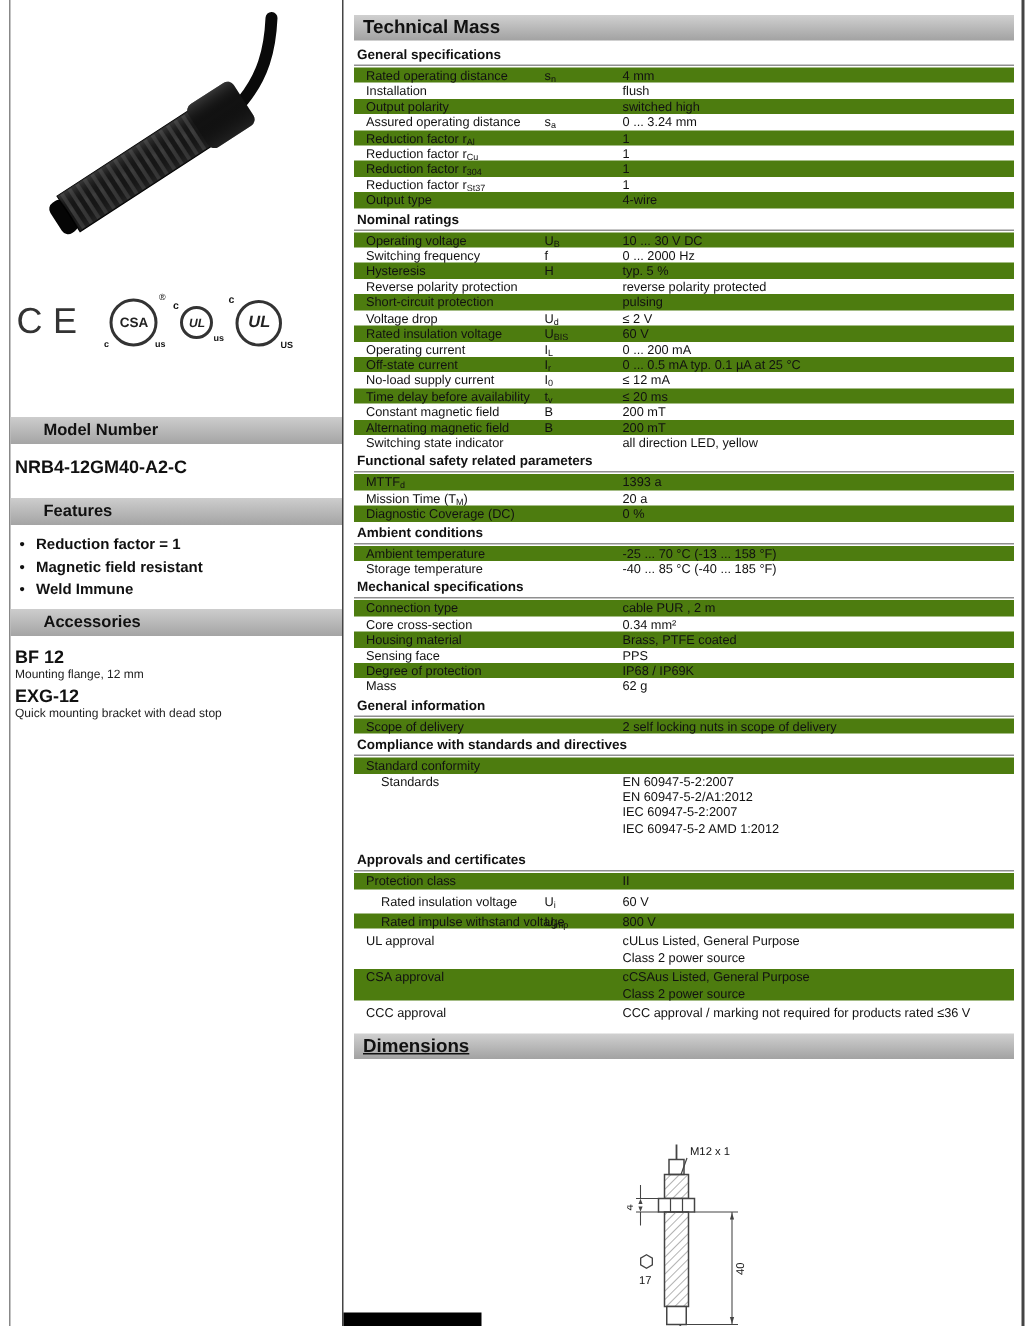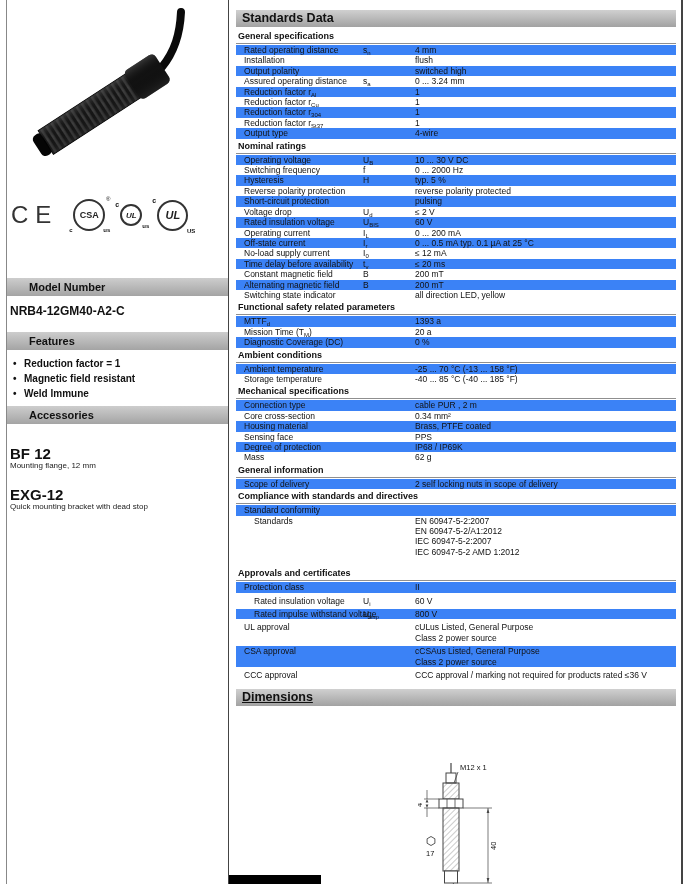--- a/index.html
+++ b/index.html
@@ -30,35 +30,35 @@
           font-size:11px; font-weight:bold; color:#111;
           background:linear-gradient(180deg,#cdcdcd 0%,#a4a4a4 100%); }
   .bar-model { top:278px; }
   .model-num { position:absolute; top:304px; left:3px; font-size:12px; font-weight:bold;text-align:center; }
   .bar-feat { top:332px; }
   .feat-list { position:absolute; top:356px; left:6px; width:210px; list-style:none; }
   .feat-list li { font-size:10px; font-weight:bold; line-height:15px; padding-left:11px; position:relative; }
   .feat-list li::before { content:"•"; position:absolute; left:0; top:0; }
   .bar-acc { top:406px; }
   .acc-list { position:absolute; top:430px; left:3px; width:212px; }
-  .acc-name { font-size:15px; font-weight:bold; line-height:12px; margin-top:18px; }
+  .acc-name { font-size:12px; font-weight:bold; line-height:12px; margin-top:2px; }
   .acc-desc { font-size:8px; line-height:11px; margin-bottom:3px; color:#222; }
 
   
   .right-col { position:absolute; left:236px; top:10px; width:440px; }
   .tbar { height:17px; line-height:17px; font-size:12.5px; font-weight:bold; padding-left:6px; color:#111;
           background:linear-gradient(180deg,#d0d0d0 0%,#a2a2a2 100%); margin-bottom:3px; }
   .dimbar { margin-top:8px;text-decoration:underline; }
 
   .sec { width:100%; }
   .sec.gap { margin-top:10px; }
   .sec-h { font-size:9px; font-weight:bold; padding:1px 0 1px 2px; border-bottom:1px solid #8f8f8f;
            margin:1px 0 1px 0; line-height:11px; }
   .row { display:flex; align-items:flex-start; font-size:8.5px; line-height:10.4px; }
-  .row.alt { background:#3b82f6; }
+  .row.alt { background:#4d7c0f; }
   .sec.spaced .row { margin-bottom:3px; }
   .cell { min-height:10.4px; }
   .lab { width:127px; padding-left:8px; white-space:nowrap; overflow:visible; }
   .lab.ind2 { padding-left:18px; }
   .sym { width:52px; }
   .val { flex:1; white-space:pre-line; }
   sub { font-size:6px; line-height:0; vertical-align:-1.5px; }
 
   .drawing { position:relative; margin:55px 0 0 182px; width:120px; height:152px; }
   .dim-text { font-size:7.5px; fill:#111; }
@@ -142,21 +142,21 @@
           <div class="acc-desc">Mounting flange, 12 mm</div>
         </div>
         <div>
           <div class="acc-name">EXG-12</div>
           <div class="acc-desc">Quick mounting bracket with dead stop</div>
         </div>
       </div>
   </div>
 
   <div class="right-col">
-    <div class="tbar">Standards Data</div>
+    <div class="tbar">Technical Mass</div>
 
     <div id="tech-sections">
         <div class="sec">
           <div class="sec-h">General specifications</div>
           <div class="row alt">
             <div class="cell lab">Rated operating distance</div>
             <div class="cell sym">s<sub>n</sub></div>
             <div class="cell val">4 mm</div>
           </div>
           <div class="row">

